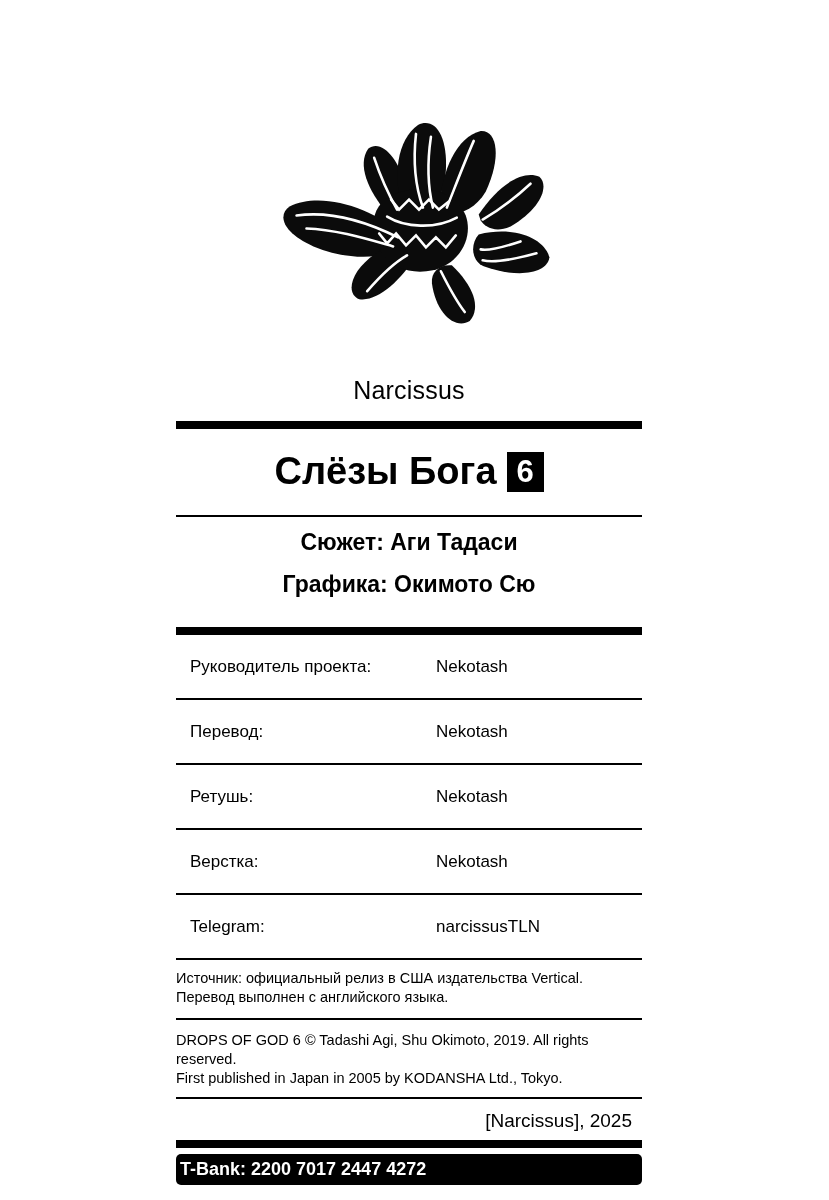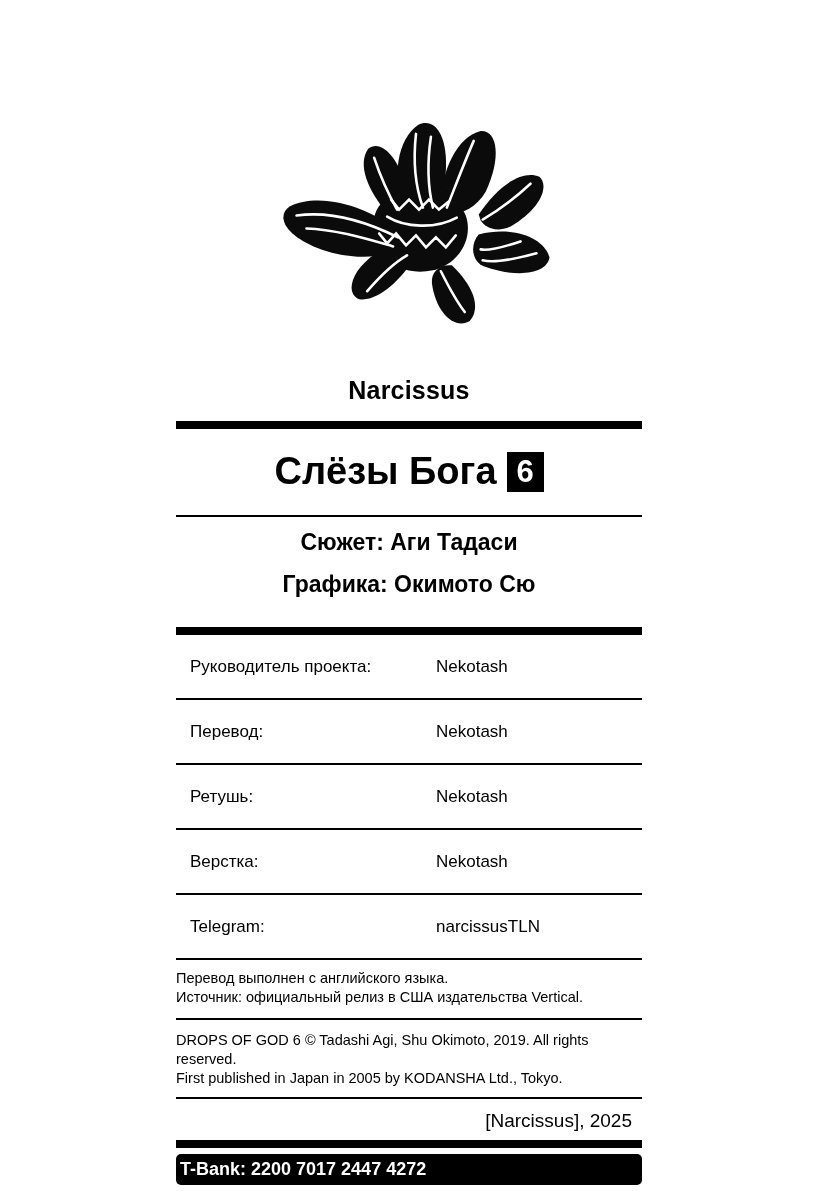--- a/index.html
+++ b/index.html
@@ -25,21 +25,21 @@
     width: 280px;
     margin: 116px auto 0;
     text-align: center;
   }
   .flower-wrap svg { display: block; }
 
   .group-name {
     margin-top: 46px;
     text-align: center;
     font-size: 25px;
-    font-weight: 700;
+    font-weight: 400;
     line-height: 28px;
     letter-spacing: 0.2px;
   }
   .bar-thick {
     height: 8px;
     background: #000;
     margin-top: 17px;
   }
   .rule-thin {
     height: 2px;
@@ -207,22 +207,22 @@
         <span class="staff-label">Верстка:</span>
         <span class="staff-value">Nekotash</span>
       </div>
       <div class="staff-row">
         <span class="staff-label">Telegram:</span>
         <span class="staff-value">narcissusTLN</span>
       </div>
     </div>
 
     <div class="notes">
+      <div>Источник: официальный релиз в США издательства Vertical.</div>
       <div>Перевод выполнен с английского языка.</div>
-      <div>Источник: официальный релиз в США издательства Vertical.</div>
     </div>
 
     <div class="rule-thin"></div>
 
     <div class="copyright">
       <div>DROPS OF GOD 6 © Tadashi Agi, Shu Okimoto, 2019. All rights reserved.</div>
       <div>First published in Japan in 2005 by KODANSHA Ltd., Tokyo.</div>
     </div>
 
     <div class="rule-thin"></div>

